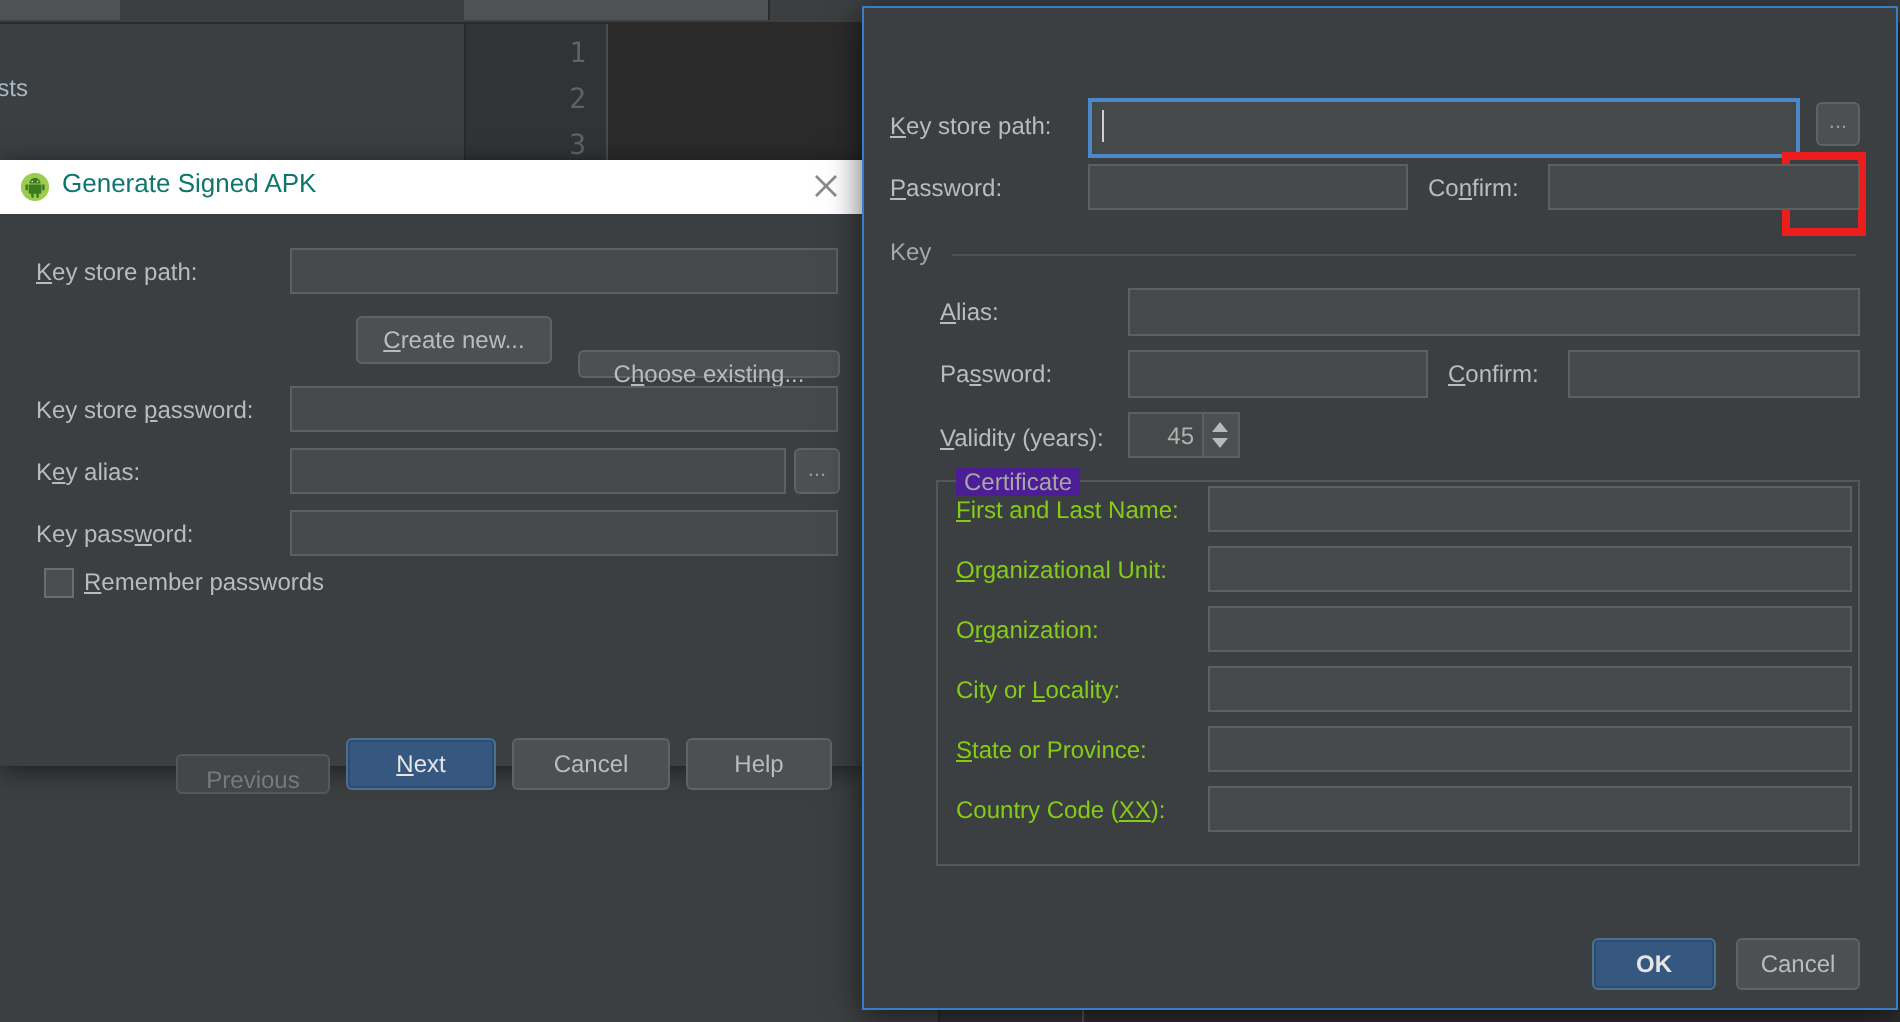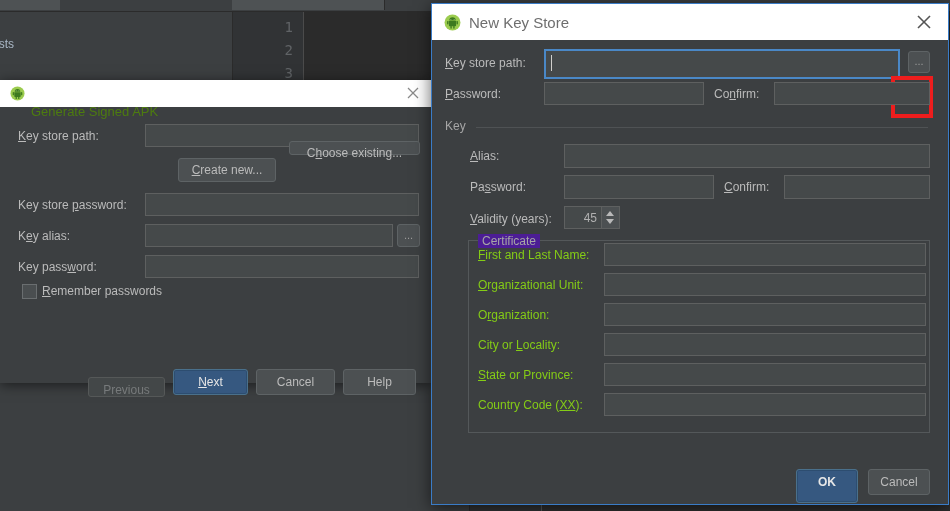--- a/index.html
+++ b/index.html
@@ -44,39 +44,39 @@
   #ide-split-v2{left:541px;top:383px;width:1px;height:128px;background:#555759;}
   #ide-lower-left{left:0;top:383px;width:469px;height:128px;background:#3c3f41;}
   #ide-lower-mid{left:470px;top:383px;width:71px;height:128px;background:#313335;}
   #ide-lower-right{left:542px;top:383px;width:408px;height:128px;background:#2e2e2e;}
 
   
   #apk-dialog{left:0px;top:80px;width:432px;height:303px;background:#3c3f41;
     box-shadow:0 2px 12px rgba(0,0,0,.55);}
   #apk-titlebar{left:0;top:0;width:432px;height:27px;background:#ffffff;}
   #apk-title-icon{left:10px;top:6px;width:15px;height:15px;}
-  #apk-title-text{left:31px;top:24px;font-size:13px;color:#4d7c0f;}
+  #apk-title-text{left:31px;top:4px;font-size:13px;color:#0f766e;}
   #apk-close{right:10px;top:4px;width:18px;height:18px;cursor:pointer;}
   #apk-body{left:0;top:27px;width:432px;height:276px;}
 
   .lbl{position:absolute;font-size:12px;color:#bbbbbb;white-space:nowrap;}
   .fld{position:absolute;background:#45494a;border:1px solid #5e6060;box-sizing:border-box;}
   .btn{position:absolute;background:#4c5052;border:1px solid #5e6365;border-radius:3px;
     color:#bbbbbb;font-size:12px;text-align:center;box-sizing:border-box;cursor:pointer;
     font-family:"Liberation Sans",sans-serif;}
   .btn.default{background:#365880;border-color:#4a708b;color:#e6e6e6;
     box-shadow:inset 0 0 0 1px #2d4d70;}
   .btn.disabled{color:#777a7b;border-color:#555858;background:#434748;cursor:default;}
   .mn{text-decoration:underline;}
 
   
   #apk-lbl-ksp{left:18px;top:22px;}
   #apk-fld-ksp{left:145px;top:17px;width:274px;height:23px;}
   #apk-btn-createnew{left:178px;top:51px;width:98px;height:24px;line-height:22px;}
-  #apk-btn-choose{left:289px;top:34px;width:131px;height:14px;line-height:22px;}
+  #apk-btn-choose{left:289px;top:68px;width:131px;height:14px;line-height:22px;}
   #apk-lbl-ksw{left:18px;top:91px;}
   #apk-fld-ksw{left:145px;top:86px;width:274px;height:23px;}
   #apk-lbl-alias{left:18px;top:122px;}
   #apk-fld-alias{left:145px;top:117px;width:248px;height:23px;}
   #apk-btn-alias-browse{left:397px;top:117px;width:23px;height:23px;line-height:20px;font-size:11px;color:#9a9a9a;}
   #apk-lbl-kpw{left:18px;top:153px;}
   #apk-fld-kpw{left:145px;top:148px;width:274px;height:23px;}
   #apk-chk-remember{left:22px;top:177px;width:13px;height:13px;background:#4a4e50;border:1px solid #6a6e70;cursor:pointer;}
   #apk-lbl-remember{left:42px;top:177px;}
   #apk-btn-previous{left:88px;top:270px;width:77px;height:20px;line-height:24px;}
@@ -120,21 +120,21 @@
   .spin-arrow{position:absolute;left:4px;width:0;height:0;border-left:4px solid transparent;border-right:4px solid transparent;}
   .spin-up{top:4px;border-bottom:5px solid #b9b9b9;}
   .spin-dn{top:12px;border-top:5px solid #b9b9b9;}
 
   
   #nks-cert-box{left:36px;top:200px;width:462px;height:193px;border:1px solid #54585a;box-sizing:border-box;}
   #nks-cert-lbl{left:46px;top:194px;background:#4c1d95;padding:0 4px;font-size:12px;color:#a6a6a6;}
   .cert-lbl{position:absolute;font-size:12px;color:#84cc16;white-space:nowrap;}
   .cert-fld{position:absolute;background:#45494a;border:1px solid #5e6060;box-sizing:border-box;height:23px;}
 
-  #nks-btn-ok{left:364px;top:429px;width:62px;height:34px;line-height:24px;font-weight:bold;}
+  #nks-btn-ok{left:364px;top:429px;width:62px;height:26px;line-height:24px;font-weight:bold;}
   #nks-btn-cancel{left:436px;top:429px;width:62px;height:26px;line-height:24px;}
 </style>
 </head>
 <body>
 
 <div class="abs" id="ide-background">
 
   <div class="abs" id="editor-pane">
     <div class="abs code-line" id="code-line-1">
       <span class="kw">package</span><span class="plain"> com.</span>
@@ -209,38 +209,20 @@
     <div class="lbl" id="apk-lbl-remember"><span class="mn">R</span>emember passwords</div>
 
     <div class="btn disabled" id="apk-btn-previous">Previous</div>
     <div class="btn default" id="apk-btn-next"><span class="mn">N</span>ext</div>
     <div class="btn" id="apk-btn-cancel">Cancel</div>
     <div class="btn" id="apk-btn-help">Help</div>
   </div>
 </div>
 
 <div class="abs" id="nks-dialog">
-  <div class="abs" id="nks-titlebar">
-    <svg class="abs" id="nks-title-icon" viewBox="0 0 16 16">
-      <circle cx="8" cy="8" r="7.5" fill="#9ccc4f"></circle>
-      <path d="M4.6 6.6h6.8v4.3a.7.7 0 0 1-.7.7H5.3a.7.7 0 0 1-.7-.7z" fill="#3d7a1f"></path>
-      <path d="M5 6.1a3 3 0 0 1 6 0z" fill="#3d7a1f"></path>
-      <rect x="2.9" y="6.5" width="1.3" height="3.4" rx=".65" fill="#3d7a1f"></rect>
-      <rect x="11.8" y="6.5" width="1.3" height="3.4" rx=".65" fill="#3d7a1f"></rect>
-      <rect x="6" y="11.2" width="1.3" height="2.6" rx=".6" fill="#3d7a1f"></rect>
-      <rect x="8.7" y="11.2" width="1.3" height="2.6" rx=".6" fill="#3d7a1f"></rect>
-      <circle cx="6.5" cy="5.1" r=".4" fill="#fff"></circle>
-      <circle cx="9.5" cy="5.1" r=".4" fill="#fff"></circle>
-    </svg>
-    <div class="abs" id="nks-title-text">New Key Store</div>
-    <svg class="abs" id="nks-close" viewBox="0 0 20 20">
-      <line x1="4" y1="4" x2="16" y2="16" stroke="#555" stroke-width="1.6"></line>
-      <line x1="16" y1="4" x2="4" y2="16" stroke="#555" stroke-width="1.6"></line>
-    </svg>
-  </div>
 
   <div class="abs" id="nks-body">
     <div class="lbl" id="nks-lbl-ksp"><span class="mn">K</span>ey store path:</div>
     <div class="abs" id="nks-fld-ksp">
       <div class="abs" id="nks-caret"></div>
     </div>
     <div class="btn" id="nks-btn-browse">...</div>
     <div class="abs" id="nks-redbox"></div>
 
     <div class="lbl" id="nks-lbl-pw"><span class="mn">P</span>assword:</div>

